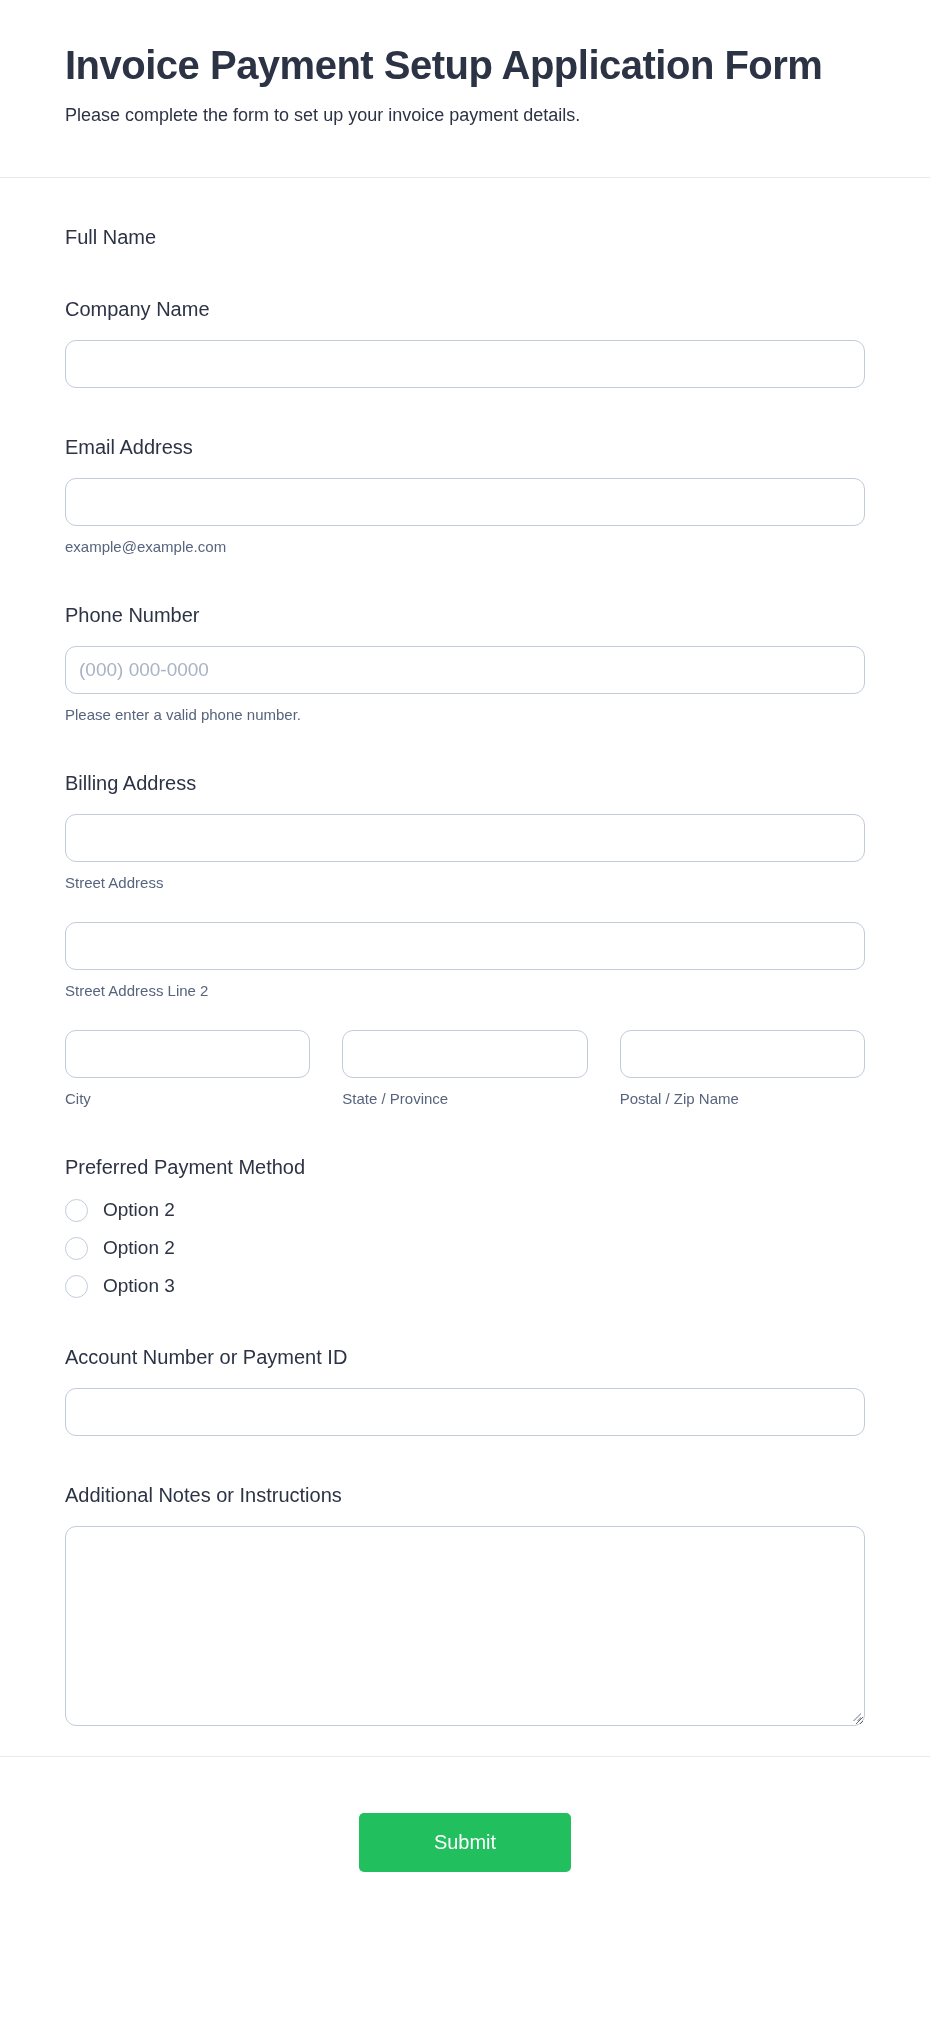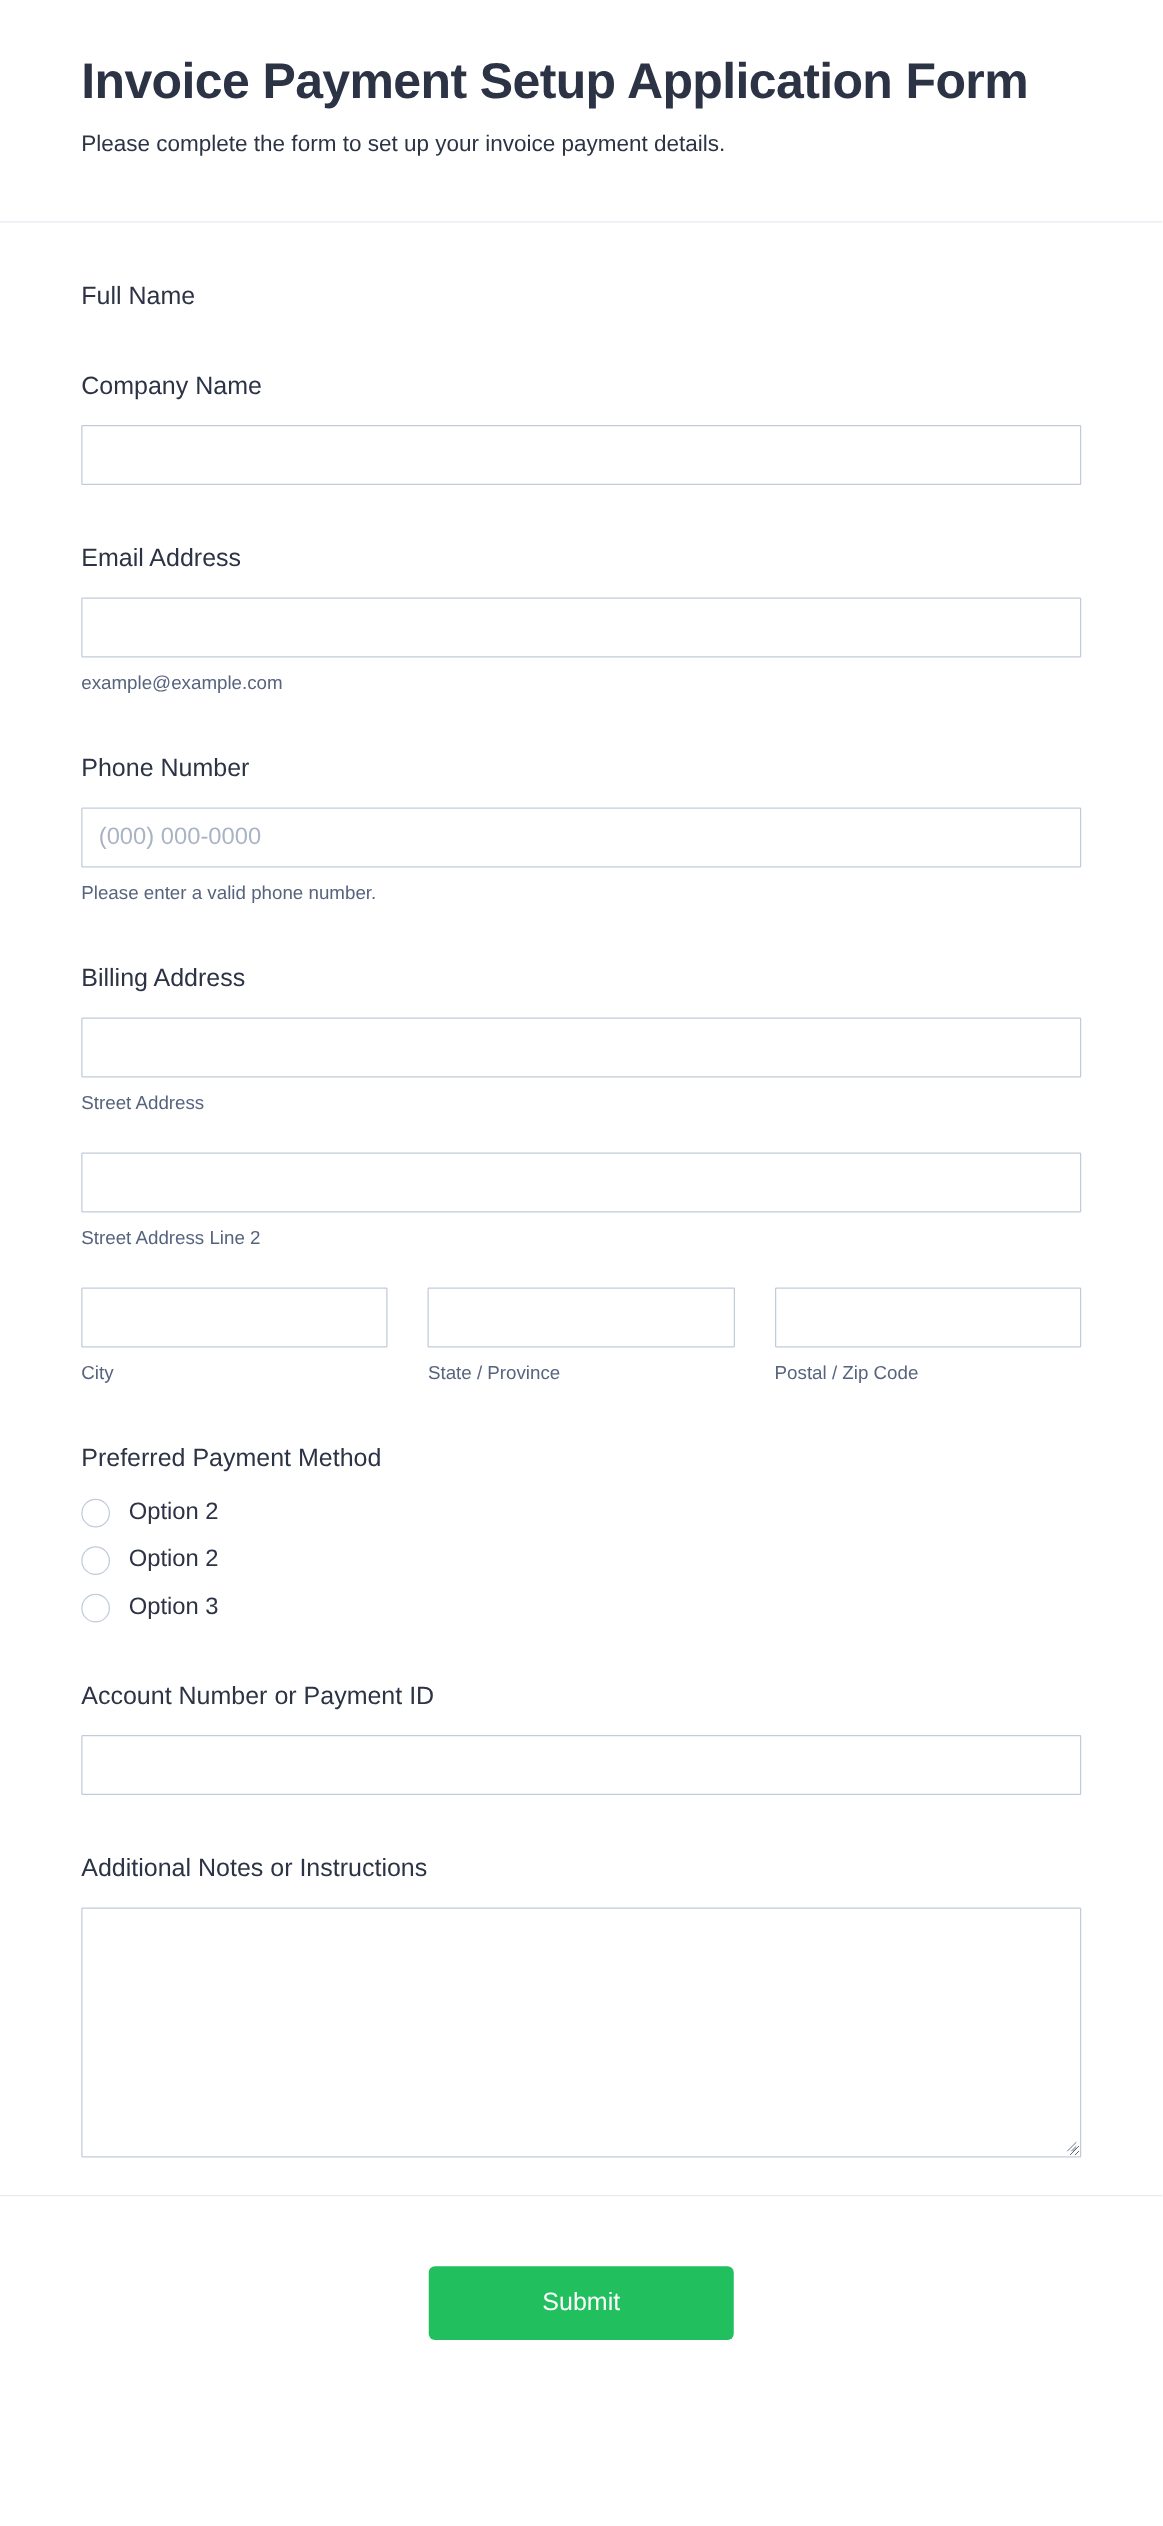--- a/index.html
+++ b/index.html
@@ -58,21 +58,21 @@
     display: flex;
     gap: 30px;
   }
   .row-3 { gap: 32px; }
   .col { flex: 1 1 0; min-width: 0; }
 
   input[type="text"], textarea {
     width: 100%;
     height: 48px;
     border: 1px solid var(--c-border, #c2cbdc);
-    border-radius: 1px;
+    border-radius: 11px;
     background: #ffffff;
     padding: 0 13px;
     font-family: "Liberation Sans", sans-serif;
     font-size: 19px;
     color: var(--c-label, #2c3345);
     outline: none;
   }
   input::placeholder, textarea::placeholder {
     color: var(--c-placeholder, #a8b3c4);
     opacity: 1;
@@ -138,21 +138,21 @@
   }
 
   
   .form-footer {
     border-top: 1px solid var(--c-divider, #e8eaf2);
     padding: 56px 65px 46px 65px;
     display: flex;
     justify-content: center;
   }
   .submit-btn {
-    width: 244px;
+    width: 212px;
     height: 59px;
     border: none;
     border-radius: 5px;
     background: var(--c-submit_bg, #21bf5e);
     color: var(--c-submit_text, #ffffff);
     font-family: "Liberation Sans", sans-serif;
     font-size: 20px;
     font-weight: 500;
     cursor: pointer;
   }
@@ -207,21 +207,21 @@
         <div class="col">
           <input type="text" value="" style="">
           <span class="sublabel">City</span>
         </div>
         <div class="col">
           <input type="text" value="" style="">
           <span class="sublabel">State / Province</span>
         </div>
         <div class="col">
           <input type="text" value="" style="">
-          <span class="sublabel">Postal / Zip Code</span>
+          <span class="sublabel">Postal / Zip Name</span>
         </div>
       </div>
     </section>
 
     <section class="field">
       <label class="field-label">Preferred Payment Method</label>
       <div class="radio-group">
         <label class="radio-row">
           <input type="radio" name="payment_method" style="">
           <span class="radio-label-text">Option 2</span>

